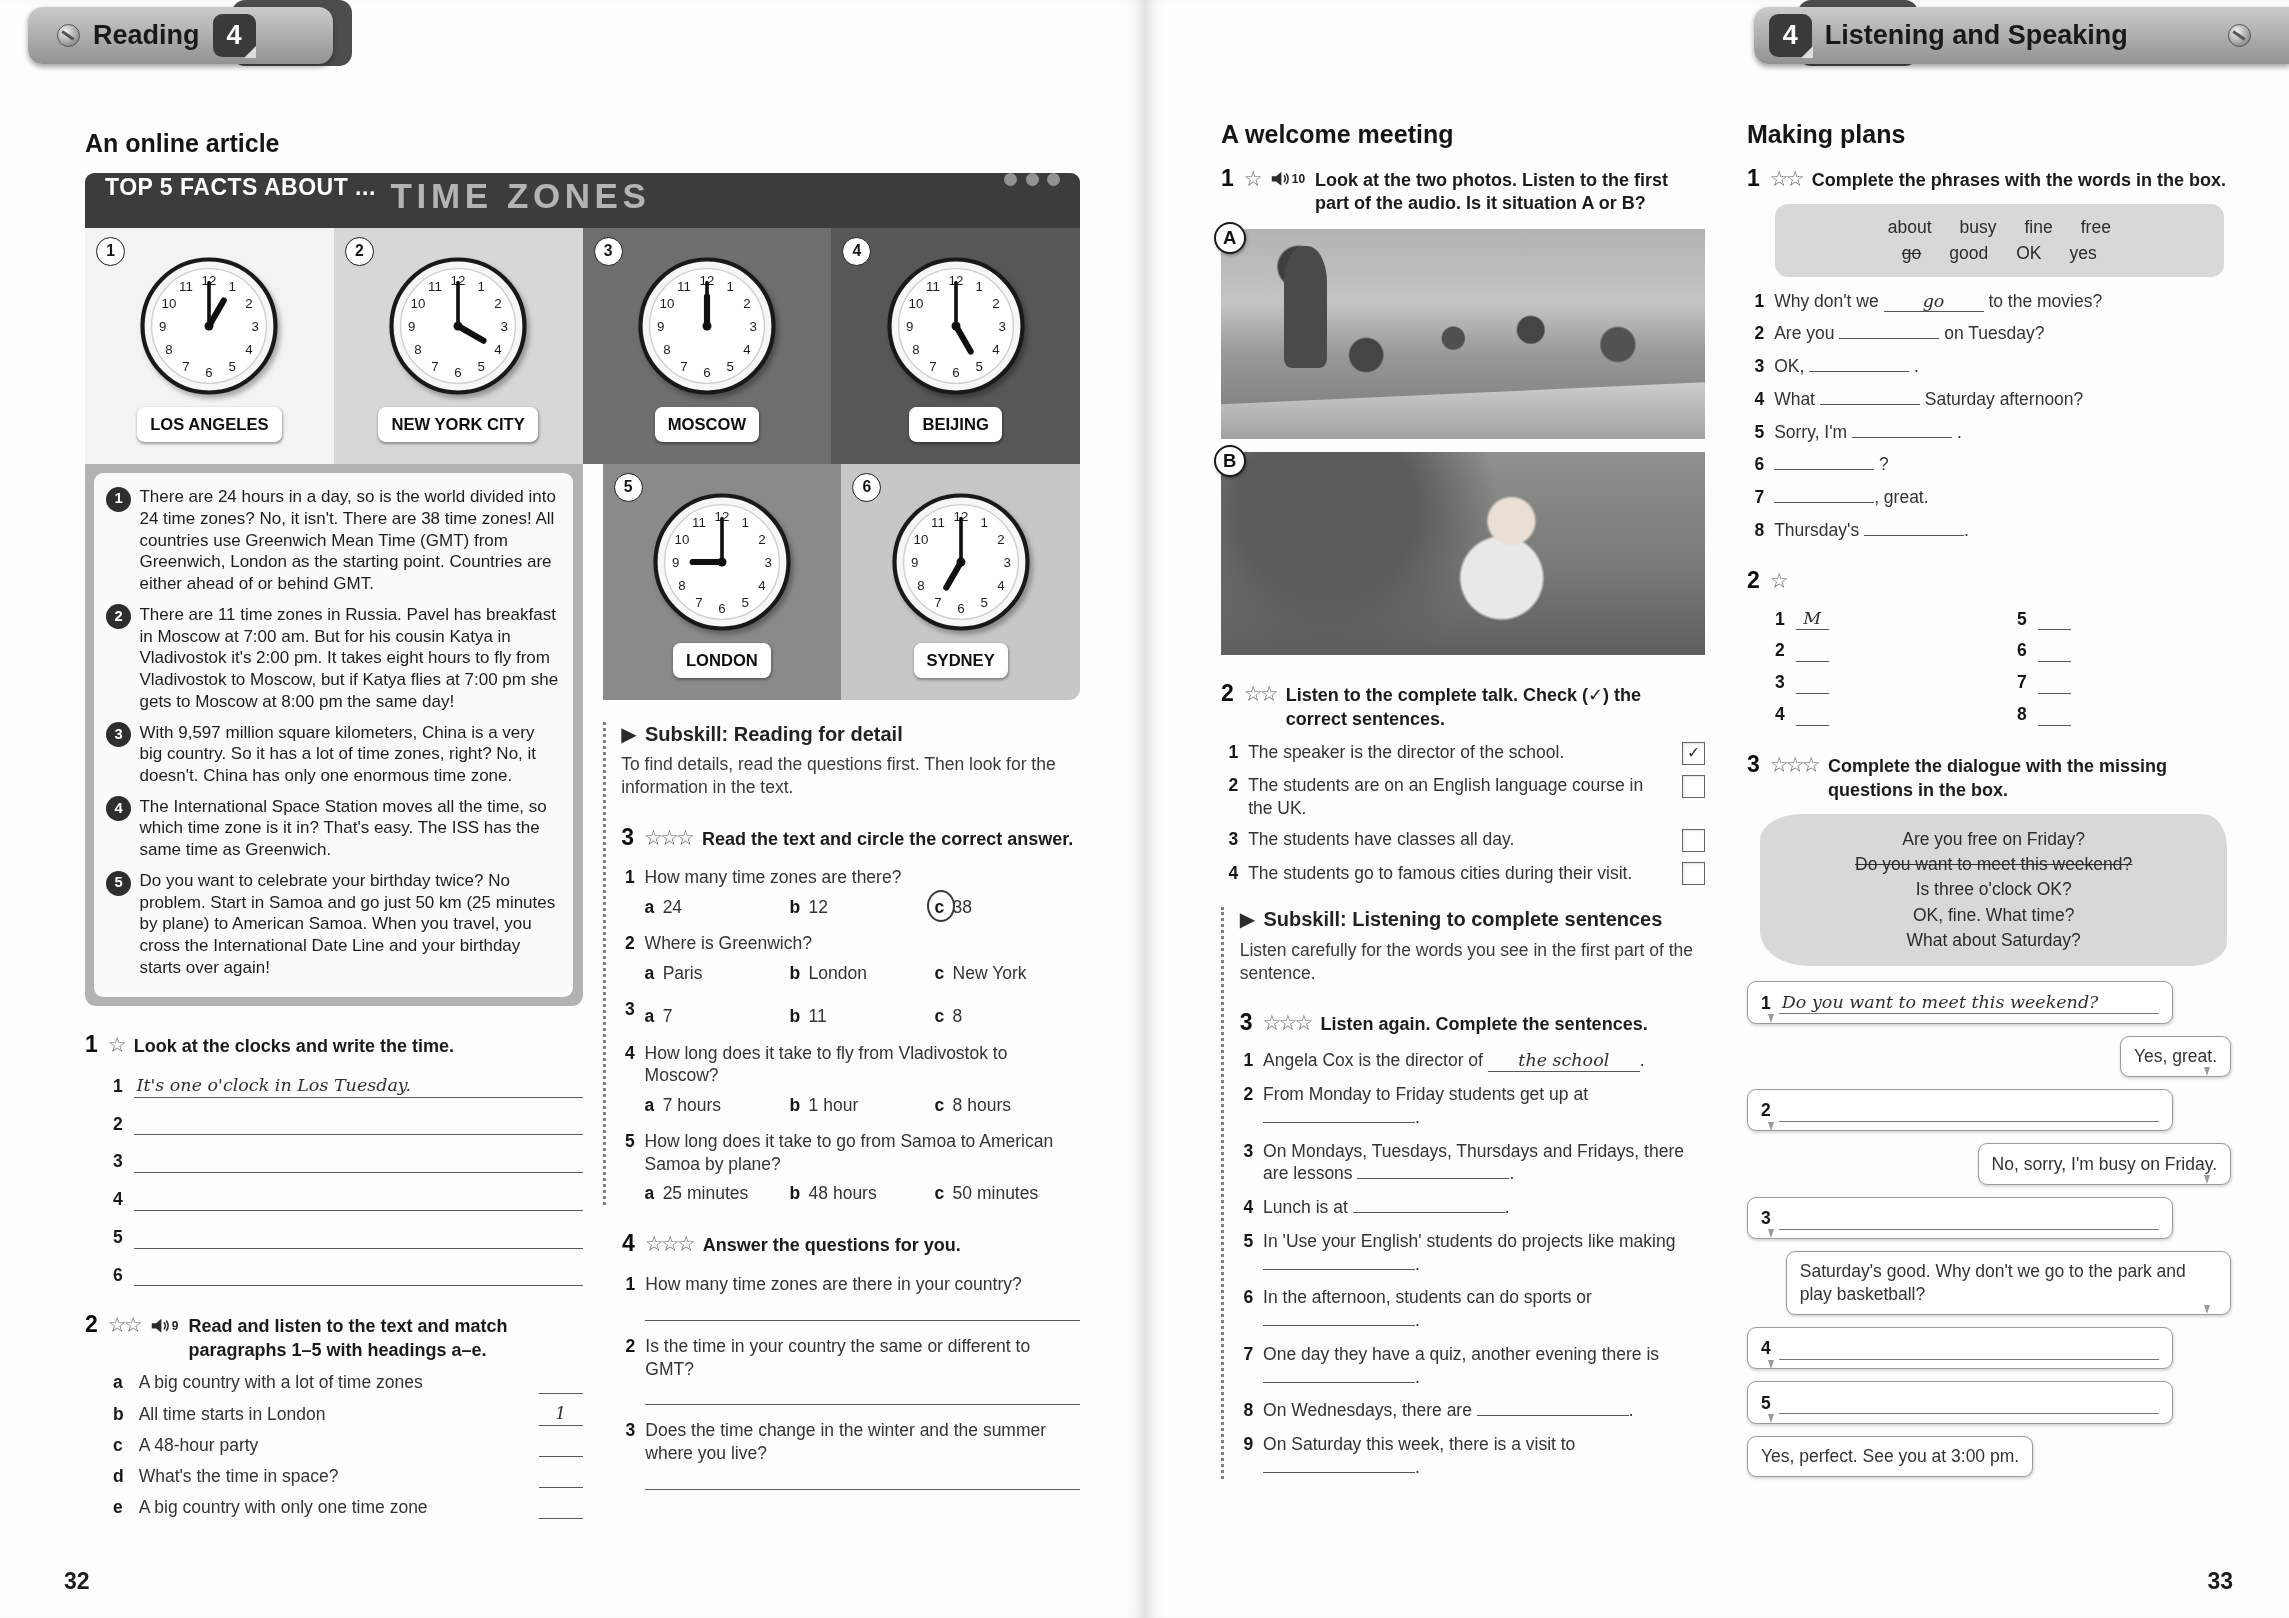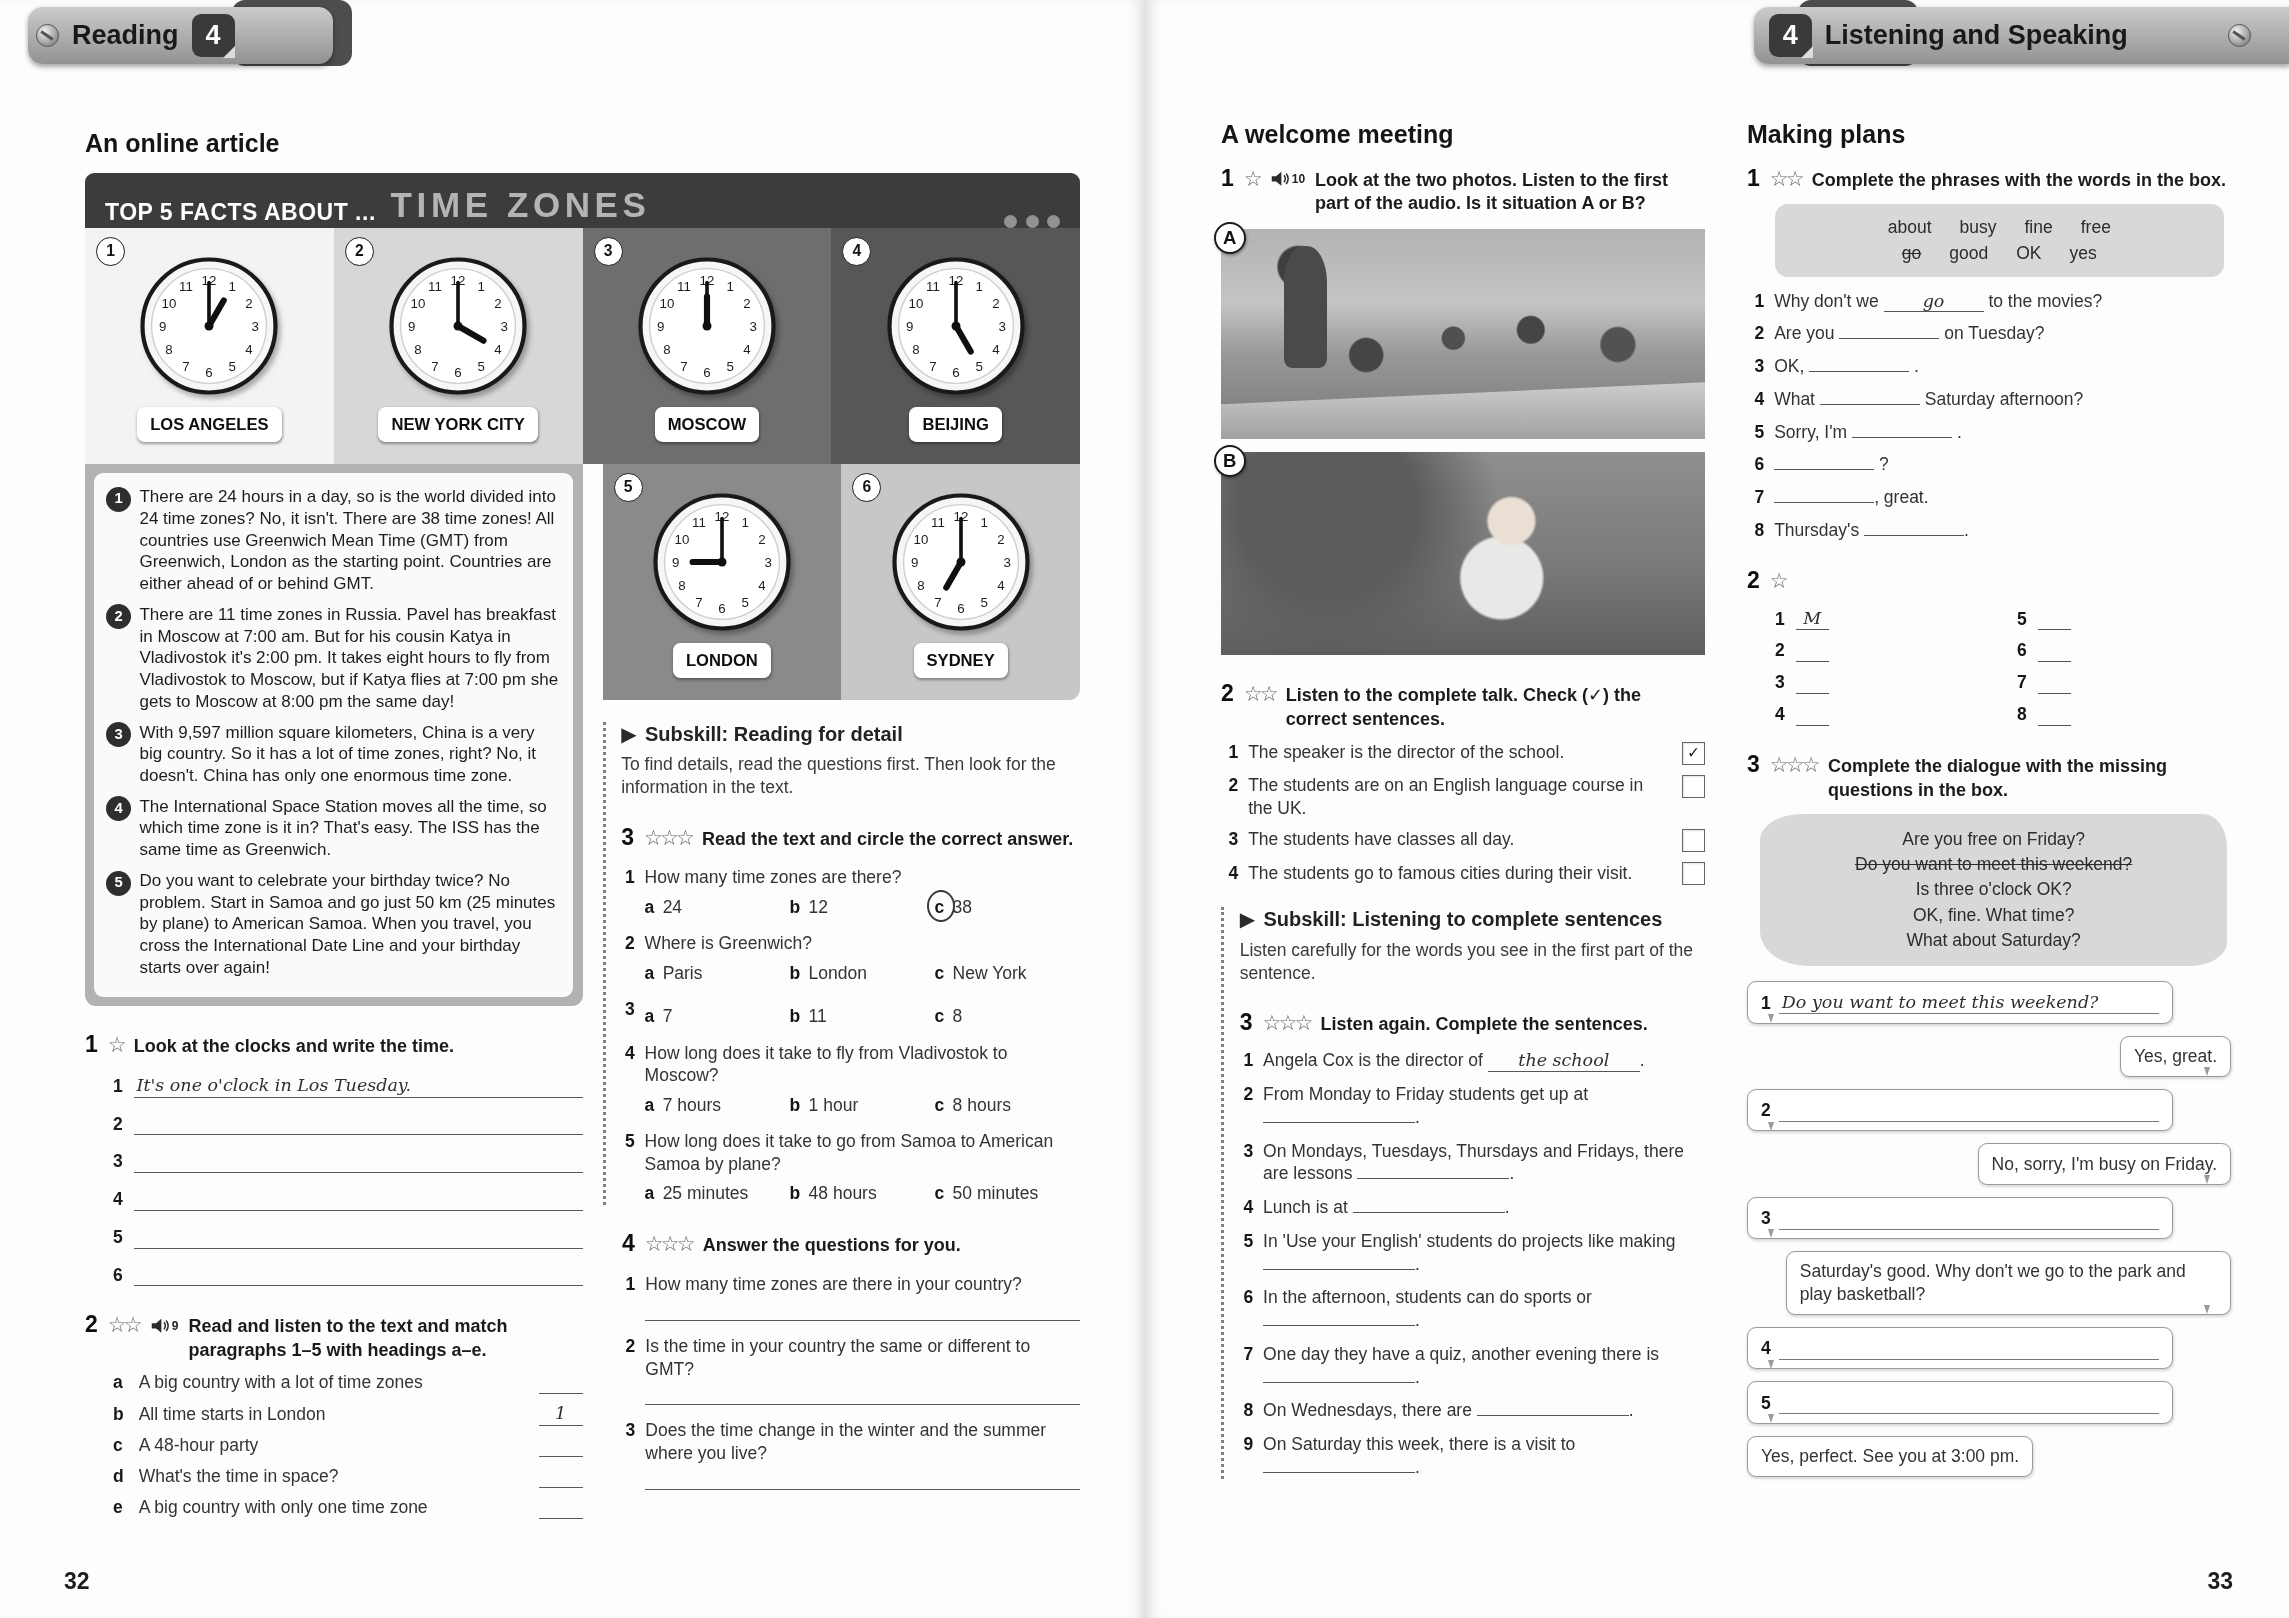--- a/index.html
+++ b/index.html
@@ -9,21 +9,21 @@
   .page{width:50%;height:100%;position:relative;background:#fdfdfc;}
   .page-left{box-shadow:inset -13px 0 18.5px -13px rgba(0,0,0,.22);}
   .page-right{box-shadow:inset 13px 0 18.5px -13px rgba(0,0,0,.22);}
 
   
   .banner{position:absolute;top:7.4px;height:57px;z-index:6;}
   .banner .shadowtab{position:absolute;top:-7.4px;width:120px;height:66px;background:#4d4d4c;border-radius:13px;}
   .banner .bar{position:absolute;inset:0;background:linear-gradient(180deg,#cbcbca,#929291);display:flex;align-items:center;gap:13px;box-shadow:0 2.8px 5.5px rgba(0,0,0,.35);}
   .banner-left{left:28px;width:305px;}
   .banner-left .shadowtab{right:-18.5px;}
-  .banner-left .bar{border-radius:14.8px;padding:0 8px;}
+  .banner-left .bar{border-radius:14.8px;padding:0 29px;}
   .banner-right{right:0;left:609px;}
   .banner-right .shadowtab{left:44px;}
   .banner-right .bar{border-radius:14.8px 0 0 14.8px;padding:0 39px 0 14.8px;}
   .banner-title{font-weight:bold;font-size:27px;color:#191919;white-space:nowrap;}
   .badge{width:43px;height:43px;background:#3a3a39;border-radius:9.2px;color:#fff;font-weight:bold;font-size:27px;display:flex;align-items:center;justify-content:center;position:relative;flex:0 0 auto;}
   .badge::after{content:"";position:absolute;right:-0.9px;bottom:-0.9px;border:6.5px solid transparent;border-right-color:#dcdcdb;border-bottom-color:#dcdcdb;}
   .screw{width:23px;height:23px;border-radius:50%;background:radial-gradient(circle at 35% 30%,#f2f2f1,#9b9b9a 65%,#6e6e6d);border:1.8px solid #555;position:relative;flex:0 0 auto;}
   .screw::after{content:"";position:absolute;left:2.8px;top:8.3px;width:14px;height:2.8px;background:#555;transform:rotate(35deg);}
   .banner-right .screw{margin-left:auto;}
 
@@ -31,21 +31,21 @@
   .pagenum.pn-left{left:64px;}
   .pagenum.pn-right{right:57px;}
 
   .content-left{padding:127px 65px 0 85px;}
   .content-right{padding:118px 59px 0 76px;display:flex;gap:42px;}
   .col{flex:1;min-width:0;}
 
   h2.section-title{margin:0 0 13px;font-size:25px;font-weight:bold;color:#151515;}
 
   
-  .article-titlebar{background:#3c3c3b;border-radius:9.2px 9.2px 0 0;height:55px;display:flex;align-items:flex-end;gap:14.8px;padding:0 20px;}
+  .article-titlebar{background:#3c3c3b;border-radius:9.2px 9.2px 0 0;height:55px;display:flex;align-items:flex-start;gap:14.8px;padding:0 20px;}
   .tz-prefix{color:#fff;font-weight:bold;font-size:23px;letter-spacing:0.5px;white-space:nowrap;}
   .tz-main{color:#b4b4b3;font-weight:bold;font-size:35px;letter-spacing:4.6px;white-space:nowrap;}
   .tz-dots{margin-left:auto;display:flex;gap:8.3px;}
   .tz-dots i{width:13px;height:13px;border-radius:50%;background:#929291;}
   .clock-row{display:flex;}
   .clock-cell{width:25%;height:236px;position:relative;display:flex;flex-direction:column;align-items:center;justify-content:center;padding-top:7.4px;}
   .bg1{background:#f3f3f1;} .bg2{background:#d7d7d6;} .bg3{background:#6e6e6d;} .bg4{background:#575756;}
   .bg5{background:#8a8a89;} .bg6{background:#c7c7c5;border-radius:0 0 11px 0;}
   .cell-num{position:absolute;top:9.2px;left:11px;width:29px;height:29px;border:1.8px solid #1c1c1c;border-radius:50%;background:#fff;display:flex;align-items:center;justify-content:center;font-weight:bold;font-size:15.7px;color:#141414;}
   .clock{width:140px;height:140px;filter:drop-shadow(3.7px 4.6px 2.8px rgba(0,0,0,.3));}

